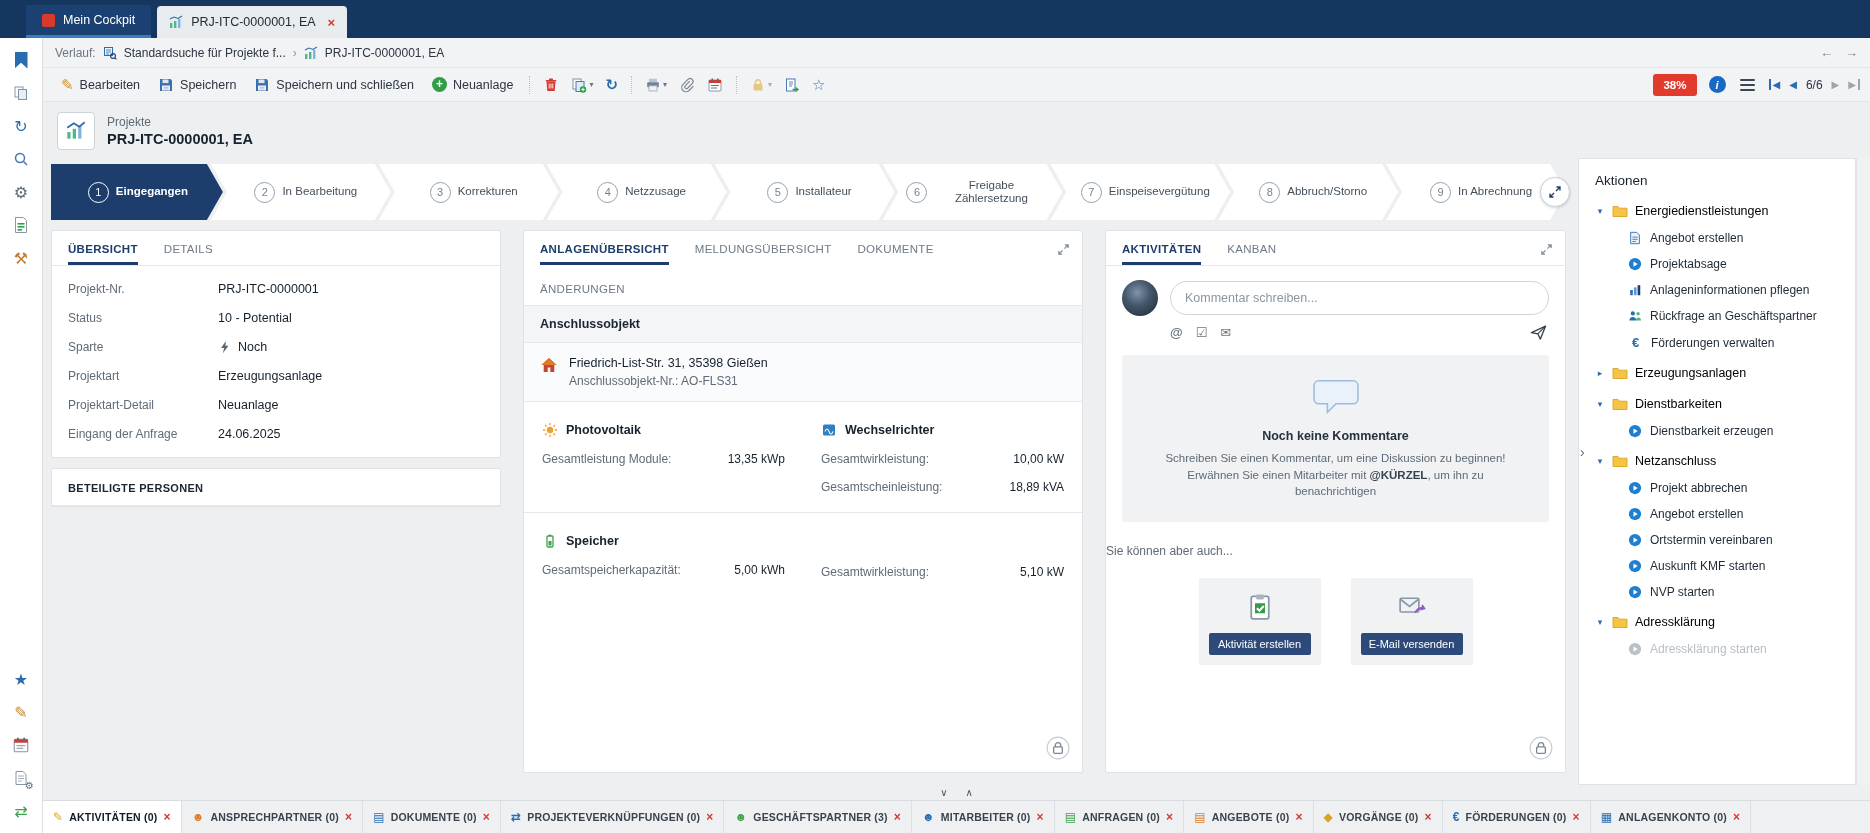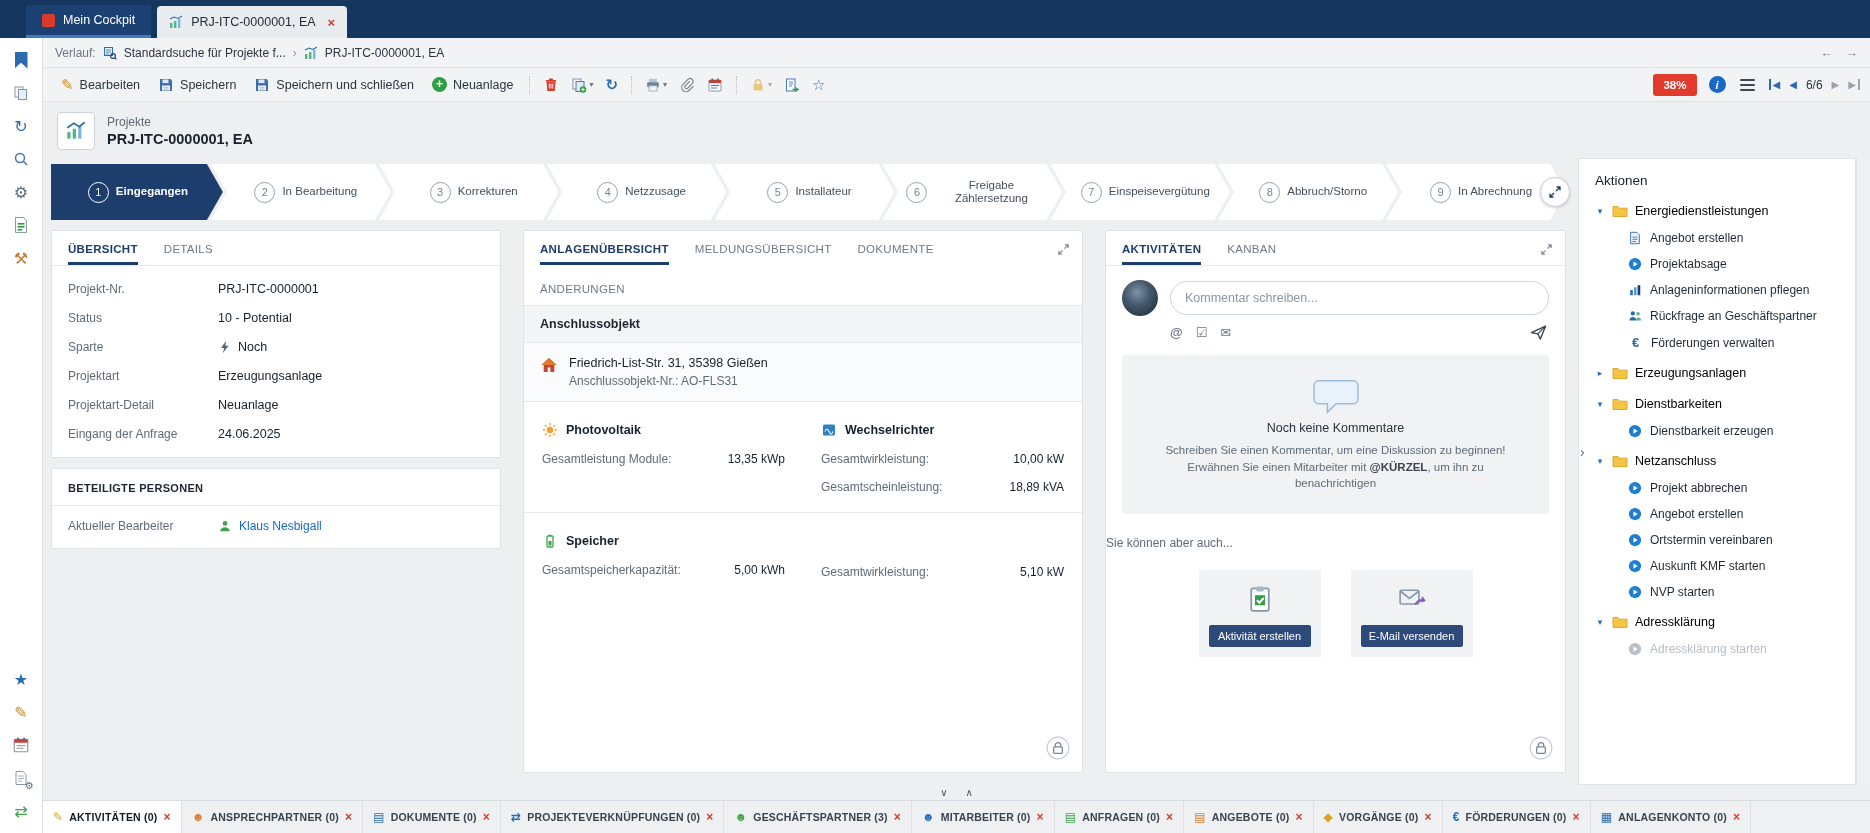--- a/index.html
+++ b/index.html
@@ -124,21 +124,21 @@
 .composer{padding:14px 16px 0;display:flex;gap:12px;align-items:center}
 .avatar{width:36px;height:36px;border-radius:50%;flex:0 0 auto;cursor:pointer;background:radial-gradient(circle at 42% 35%,#7e94aa 0%,#46586c 40%,#1c2833 100%)}
 .comment-input{flex:1;height:34px;border:1px solid #cdd5dd;border-radius:17px;padding:0 14px;font:inherit;font-size:12.5px;color:#333;outline:none;background:#fff}
 .comment-input::placeholder{color:#8a96a3}
 .composer-icons{margin:8px 18px 0 64px;display:flex;align-items:center;gap:13px;color:#6b7784;font-size:13px}
 .composer-icons span{cursor:pointer}
 .ci-at{font-weight:bold}
 .send-ic{margin-left:auto;cursor:pointer}
 .empty-box{margin:14px 16px 0;background:#f0f2f4;border-radius:3px;padding:22px 30px;text-align:center}
 .empty-box svg{margin:0 auto}
-.empty-title{font-weight:normal;font-size:12.5px;color:#28323d;margin-top:2px}
+.empty-title{font-weight:bold;font-size:12.5px;color:#28323d;margin-top:10px}
 .empty-text{font-size:11.5px;color:#5f6b77;line-height:1.45;margin-top:7px}
 .mention{font-weight:bold;color:#39434d}
 .also-text{text-align:left;color:#5f6b77;margin:22px 0 4px;font-size:12px}
 .quick-cards{display:flex;justify-content:center;gap:30px;margin-top:16px}
 .qcard{width:122px;background:#f0f2f4;padding:14px 10px 10px;display:flex;flex-direction:column;align-items:center;gap:11px;cursor:pointer}
 .qbtn{width:100%;background:#2d4a7a;color:#fff;text-align:center;padding:5px 3px;font-size:11px;border-radius:2px;white-space:nowrap}
 
 
 .actions-panel{width:278px;flex:0 0 auto;background:#fff;border:1px solid #dfe3e7;position:relative;padding:14px 16px;overflow:hidden}
 .actions-title{font-size:13.5px;color:#16212c;margin-bottom:14px}
@@ -454,30 +454,20 @@
                   <div class="f-label">Projektart</div>
                   <div class="f-value">Erzeugungsanlage</div>
                   <div class="f-label">Projektart-Detail</div>
                   <div class="f-value">Neuanlage</div>
                   <div class="f-label">Eingang der Anfrage</div>
                   <div class="f-value">24.06.2025</div>
                 </div>
               </div>
               <div class="card">
                 <div class="card-subheader">BETEILIGTE PERSONEN</div>
-                <div class="person-row">
-                  <span class="f-label">Aktueller Bearbeiter</span>
-                  <span class="person-chip">
-                    <svg class="i14" viewBox="0 0 16 16">
-                        <circle cx="8" cy="5" r="2.6" fill="#3fa34d"></circle>
-                        <path d="M2.5 14c.5-3 2.8-4.6 5.5-4.6s5 1.6 5.5 4.6z" fill="#3fa34d"></path>
-                      </svg>
-                    <span class="link">Klaus Nesbigall</span>
-                  </span>
-                </div>
               </div>
             </div>
 
             <div class="card col-anlagen">
               <div class="card-tabs">
                 <span class="ctab active">ANLAGENÜBERSICHT</span>
                 <span class="ctab">MELDUNGSÜBERSICHT</span>
                 <span class="ctab">DOKUMENTE</span>
                 <i class="break"></i>
                 <span class="ctab">ÄNDERUNGEN</span>

